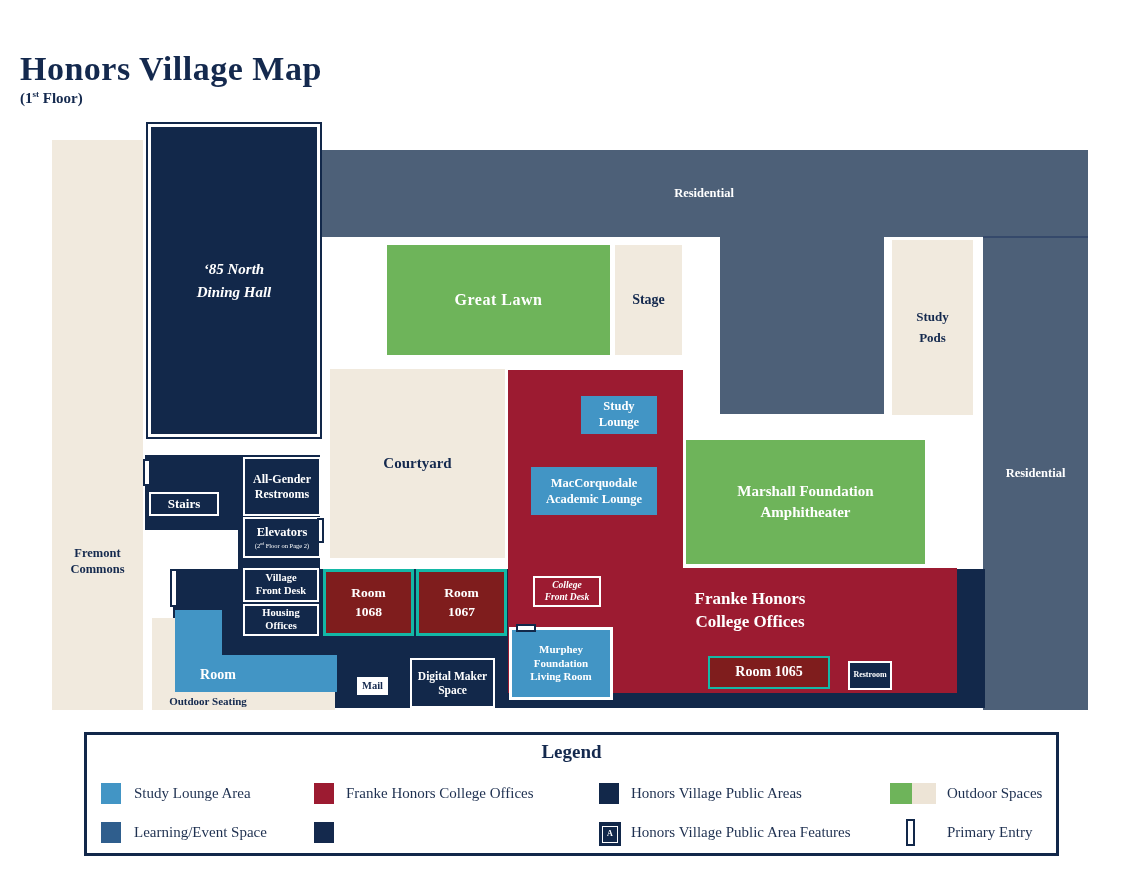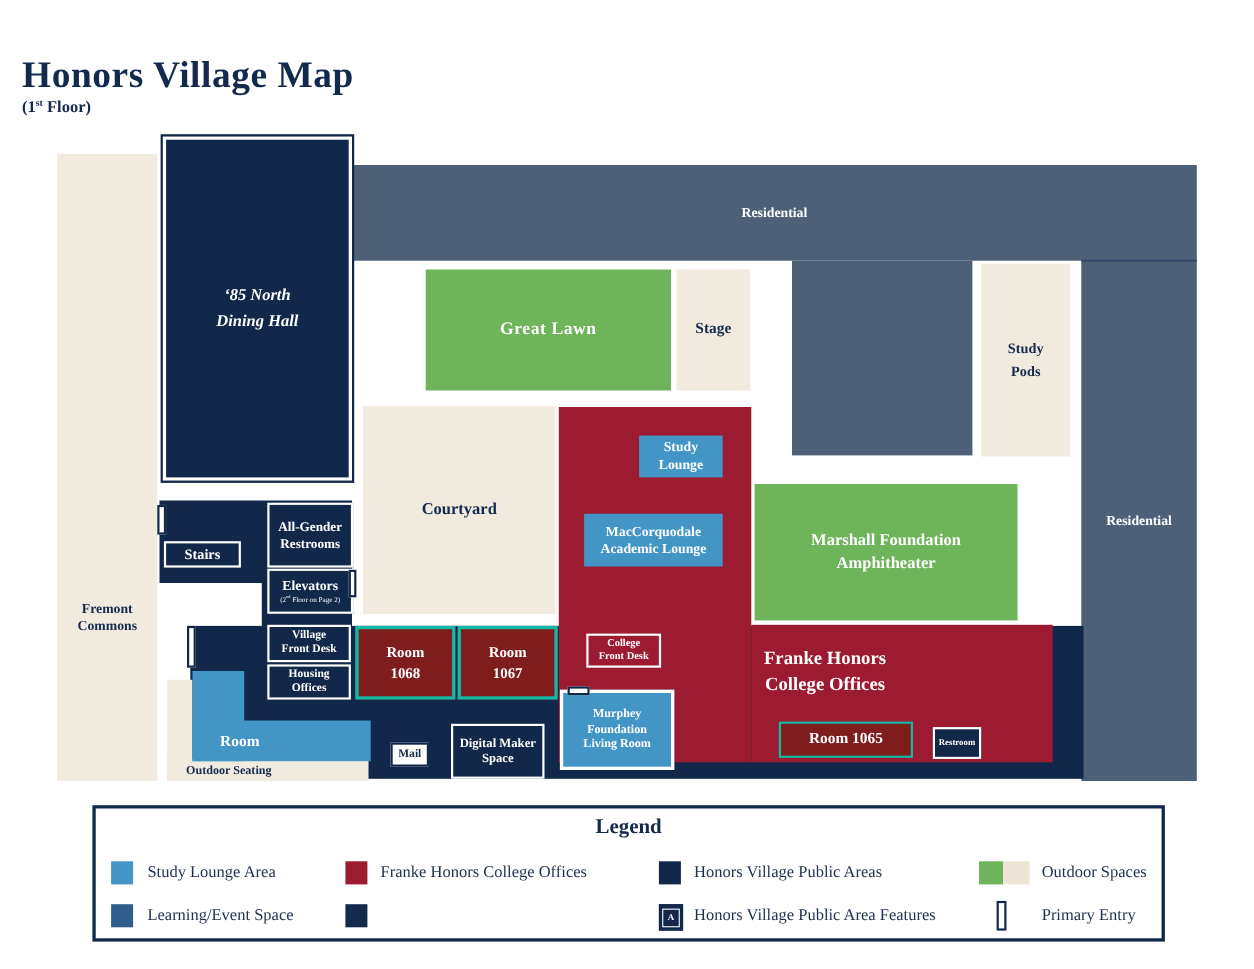--- a/index.html
+++ b/index.html
@@ -169,21 +169,21 @@
     <div class="lbl" style="font-size:13.5px;line-height:1.4;">
       <div>Room</div>
       <div>1067</div>
     </div>
   </div>
   <div class="abs bluebox flexc" style="left:708px;top:656px;width:122px;height:33px;border-width:2.5px;">
     <span class="lbl" style="font-size:14px;">Room 1065</span>
   </div>
 
   <div class="abs red flexc" style="left:533px;top:576px;width:68px;height:31px;border:2px solid #ffffff;">
-    <div class="lbl white" style="font-size:9.5px;line-height:1.2;">
+    <div class="lbl white" style="font-size:9.5px;line-height:1.2;font-style:italic;">
       <div>College</div>
       <div>Front Desk</div>
     </div>
   </div>
 
   <div class="abs lblue flexc" style="left:509px;top:627px;width:104px;height:73px;border:3px solid #ffffff;">
     <div class="lbl white" style="font-size:11px;line-height:1.25;">
       <div>Murphey</div>
       <div>Foundation</div>
       <div>Living Room</div>

